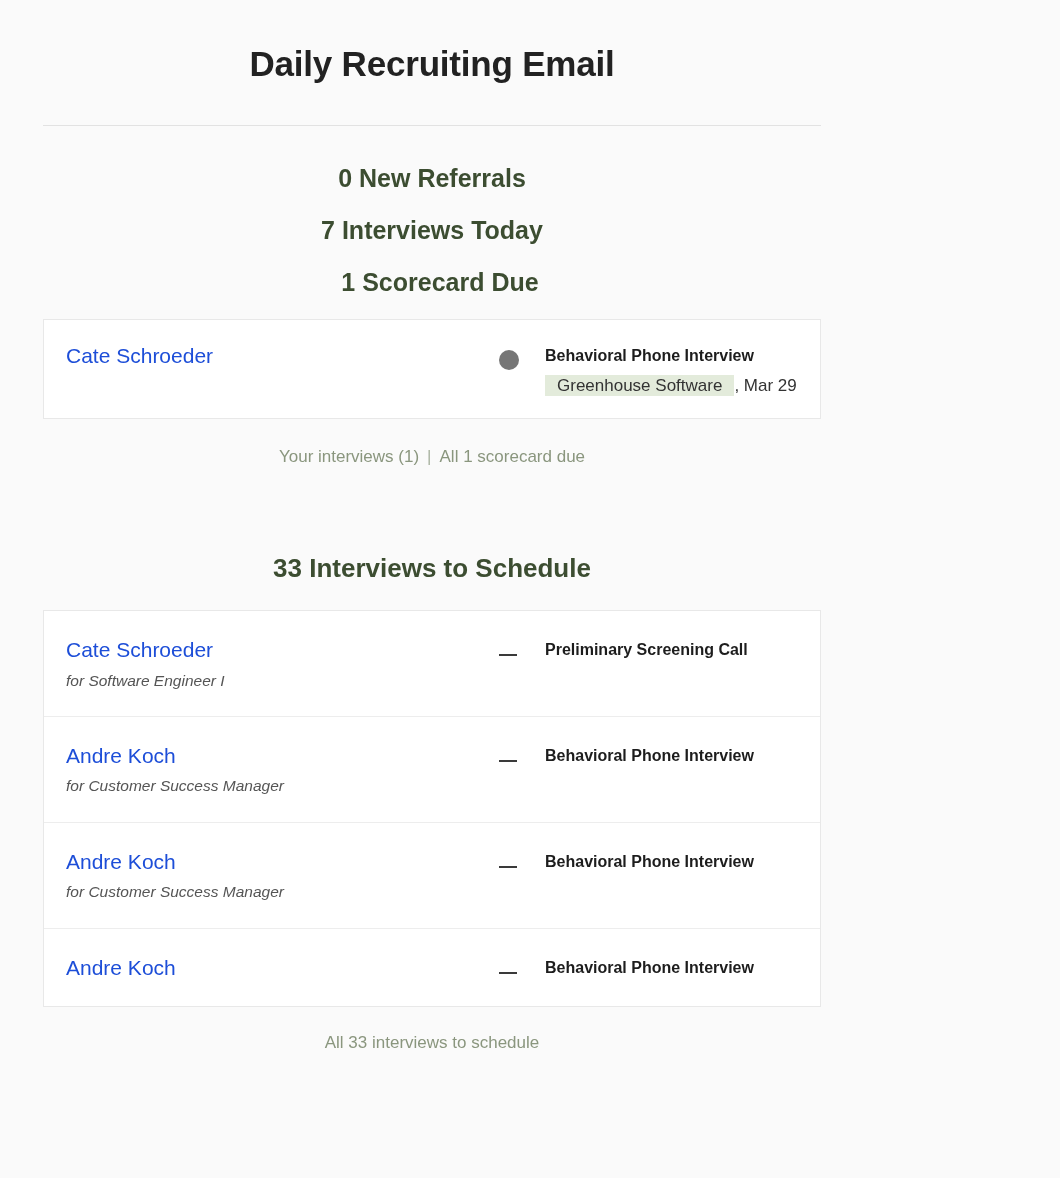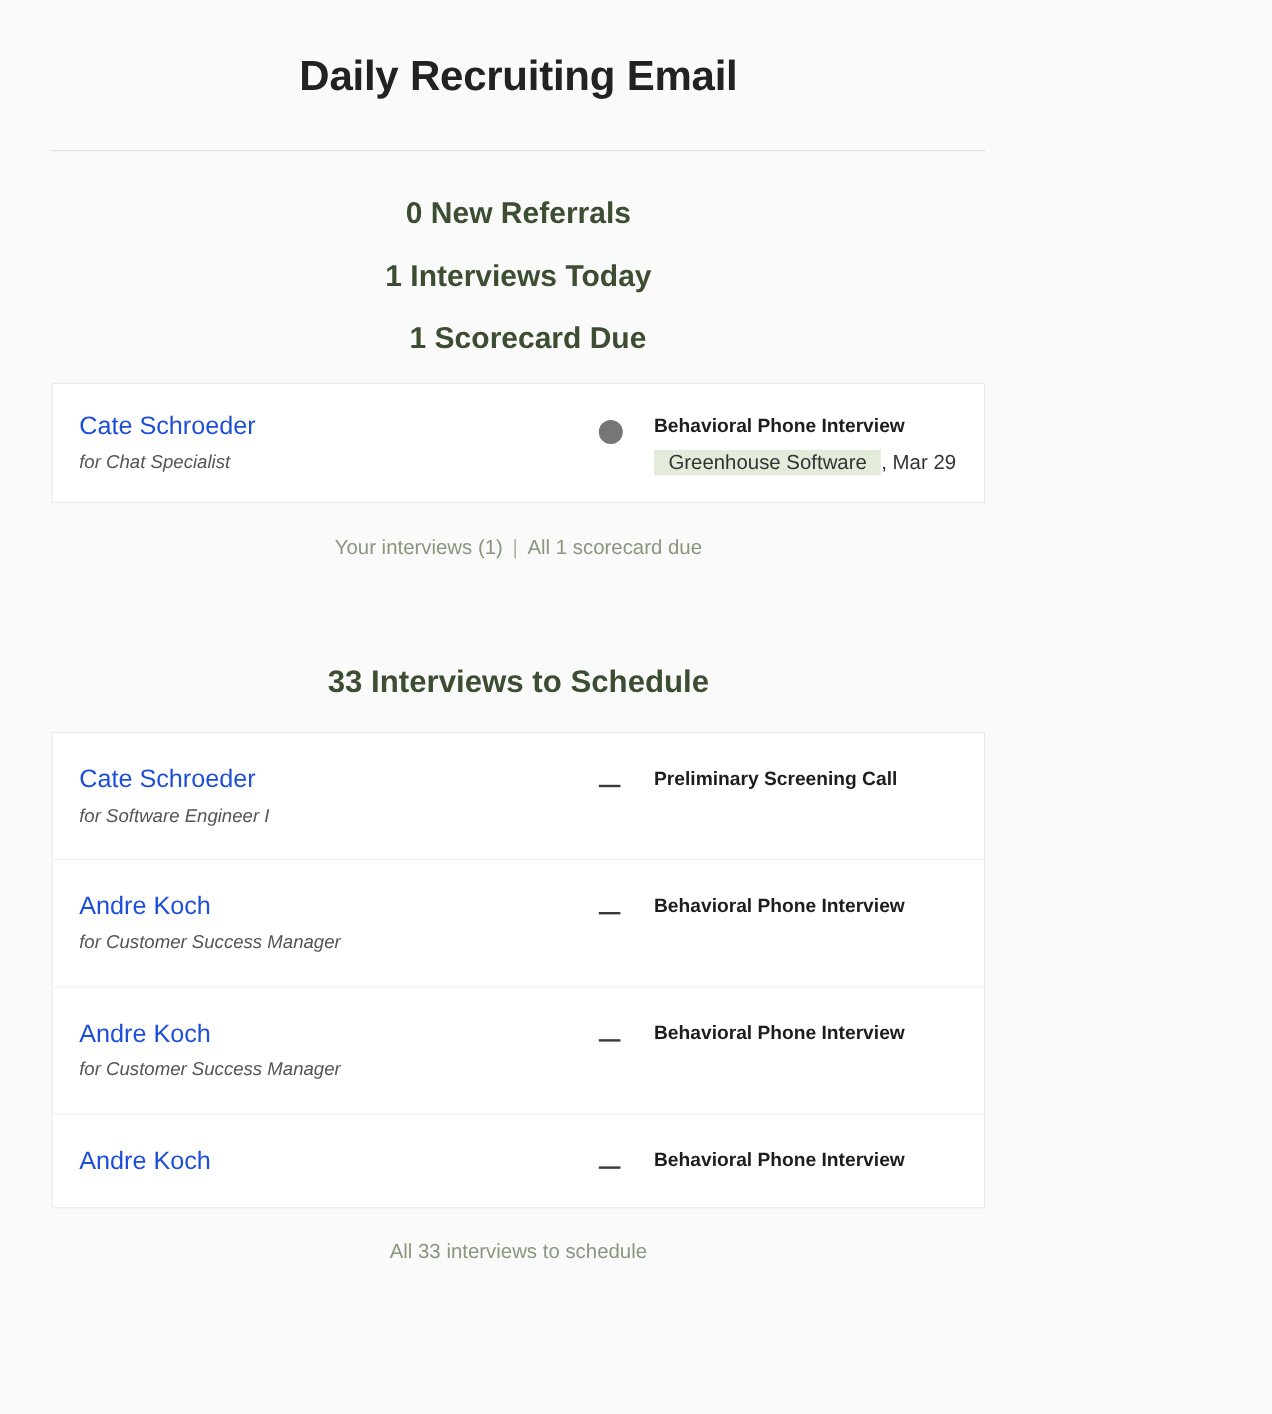--- a/index.html
+++ b/index.html
@@ -171,29 +171,28 @@
 </head>
 <body>
 
 <div class="page">
 
   <h1 class="title">Daily Recruiting Email</h1>
   <div class="title-rule"></div>
 
   <div class="stats">
     <div class="stat-line">0 New Referrals</div>
-    <div class="stat-line">1 Interviews Today</div>
+    <div class="stat-line">7 Interviews Today</div>
     <div class="stat-line">1 Scorecard Due</div>
   </div>
 
   <div class="card-list">
     <div class="row">
       <div class="row-left">
         <a class="candidate-name" href="#">Cate Schroeder</a>
-        <div class="candidate-role">for Chat Specialist</div>
       </div>
       <div class="row-right">
         <span class="marker">
             <span class="marker-dot"></span>
           </span>
         <div class="interview-info">
           <div class="interview-title">Behavioral Phone Interview</div>
           <div class="interview-meta"><span class="hl">Greenhouse Software</span><span>, Mar 29</span></div>
         </div>
       </div>

